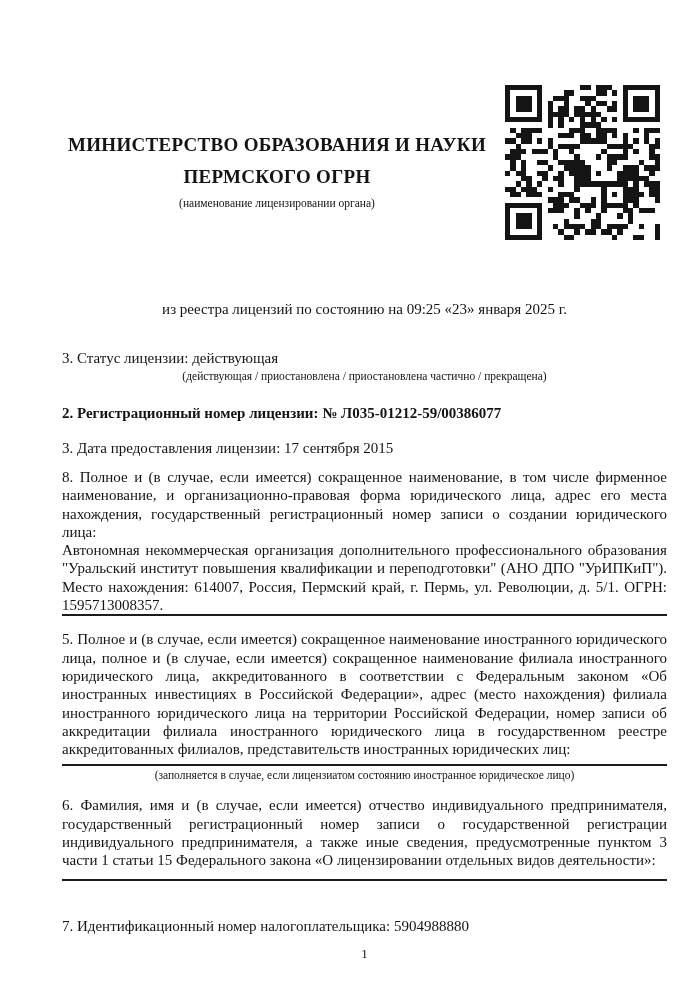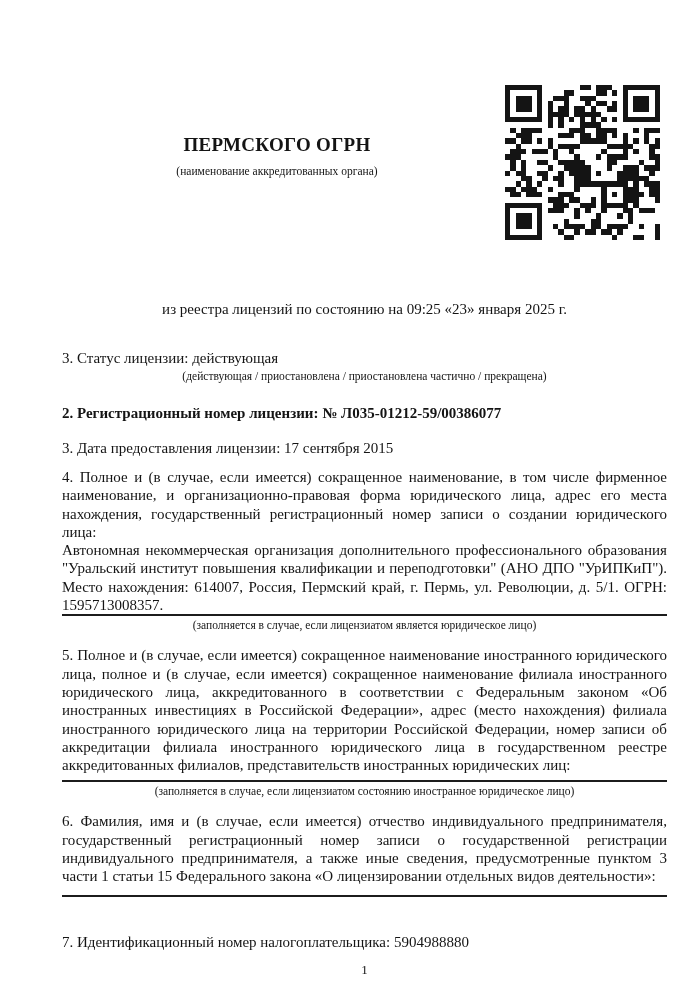--- a/index.html
+++ b/index.html
@@ -38,22 +38,23 @@
   .rule.gap-sm{margin-top:6px;}
   .rule.gap-md{margin-top:9px;}
   .page-number{text-align:center;font-size:13px;line-height:16px;margin-top:11px;}
 </style>
 </head>
 <body>
 
 <div class="page">
 
   <div class="letterhead">
+    <div class="ministry-line">МИНИСТЕРСТВО ОБРАЗОВАНИЯ И НАУКИ</div>
     <div class="ministry-line">ПЕРМСКОГО ОГРН</div>
-    <div class="ministry-caption">(наименование аккредитованных органа)</div>
+    <div class="ministry-caption">(наименование лицензировании органа)</div>
   </div>
 
   <div class="qr" id="qr"><svg xmlns="http://www.w3.org/2000/svg" width="155" height="155" viewBox="0 0 29 29" shape-rendering="crispEdges">
         <rect width="29" height="29" fill="#ffffff"></rect>
         <rect x="0" y="0" width="1" height="1" fill="#141414"></rect>
         <rect x="1" y="0" width="1" height="1" fill="#141414"></rect>
         <rect x="2" y="0" width="1" height="1" fill="#141414"></rect>
         <rect x="3" y="0" width="1" height="1" fill="#141414"></rect>
         <rect x="4" y="0" width="1" height="1" fill="#141414"></rect>
         <rect x="5" y="0" width="1" height="1" fill="#141414"></rect>
@@ -466,24 +467,23 @@
     </div>
 
     <p class="line s1">3. Статус лицензии: действующая</p>
     <div class="caption">(действующая / приостановлена / приостановлена частично / прекращена)</div>
 
     <p class="line s2">2. Регистрационный номер лицензии: № Л035-01212-59/00386077</p>
 
     <p class="line s3">3. Дата предоставления лицензии: 17 сентября 2015</p>
 
     <div class="s4">
-      <p class="para">4. Полное и (в случае, если имеется) сокращенное наименование, в том числе фирменное наименование, и организационно-правовая форма юридического лица, адрес его места нахождения, государственный регистрационный номер записи о создании юридического лица:</p>
+      <p class="para">8. Полное и (в случае, если имеется) сокращенное наименование, в том числе фирменное наименование, и организационно-правовая форма юридического лица, адрес его места нахождения, государственный регистрационный номер записи о создании юридического лица:</p>
       <p class="para">Автономная некоммерческая организация дополнительного профессионального образования "Уральский институт повышения квалификации и переподготовки" (АНО ДПО "УрИПКиП"). Место нахождения: 614007, Россия, Пермский край, г. Пермь, ул. Революции, д. 5/1. ОГРН: 1595713008357.</p>
       <div class="rule"></div>
-      <div class="caption">(заполняется в случае, если лицензиатом является юридическое лицо)</div>
     </div>
 
     <div class="s5">
       <p class="para">5. Полное и (в случае, если имеется) сокращенное наименование иностранного юридического лица, полное и (в случае, если имеется) сокращенное наименование филиала иностранного юридического лица, аккредитованного в соответствии с Федеральным законом «Об иностранных инвестициях в Российской Федерации», адрес (место нахождения) филиала иностранного юридического лица на территории Российской Федерации, номер записи об аккредитации филиала иностранного юридического лица в государственном реестре аккредитованных филиалов, представительств иностранных юридических лиц:</p>
       <div class="rule gap-sm"></div>
       <div class="caption">(заполняется в случае, если лицензиатом состоянию иностранное юридическое лицо)</div>
     </div>
 
     <div class="s6">
       <p class="para">6. Фамилия, имя и (в случае, если имеется) отчество индивидуального предпринимателя, государственный регистрационный номер записи о государственной регистрации индивидуального предпринимателя, а также иные сведения, предусмотренные пунктом 3 части 1 статьи 15 Федерального закона «О лицензировании отдельных видов деятельности»:</p>

